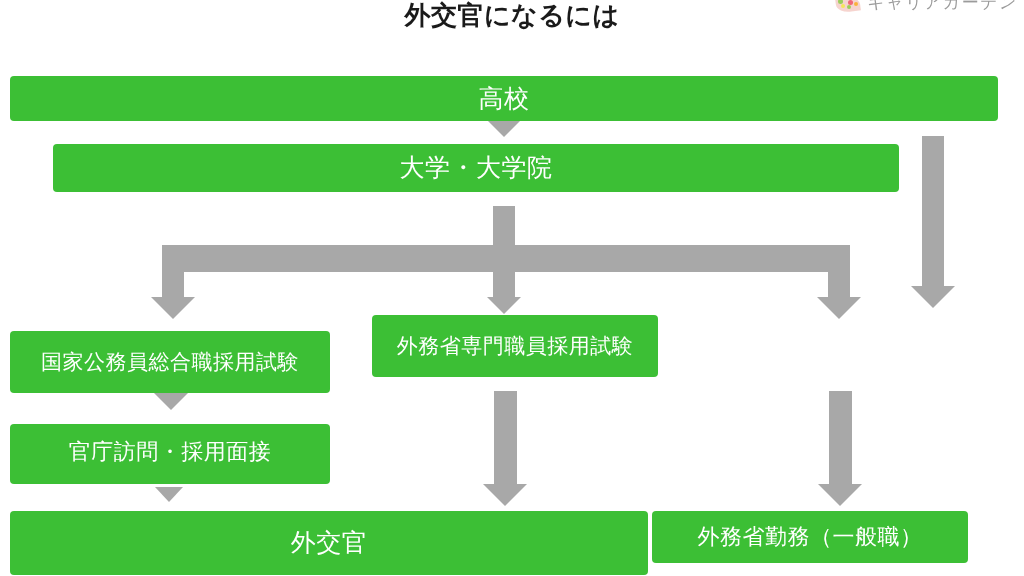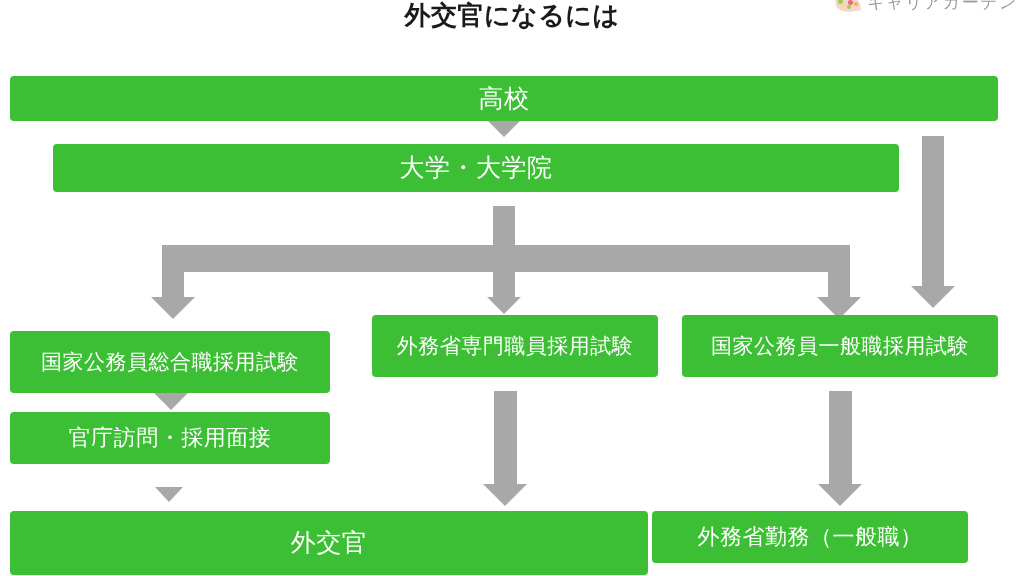--- a/index.html
+++ b/index.html
@@ -175,25 +175,22 @@
   </div>
 
   <div class="box small" style="left:10px; top:331px; width:320px; height:62px;text-align:center;">
     <span>国家公務員総合職採用試験</span>
   </div>
 
   <div class="box small" style="left:372px; top:315px; width:286px; height:62px;">
     <span>外務省専門職員採用試験</span>
   </div>
 
-  <div class="box small" style="left:682px; top:315px; width:316px; height:62px;">
-    <span>国家公務員一般職採用試験</span>
-  </div>
-
-  <div class="box mid" style="left:10px; top:412px; width:320px; height:52px;">
+
+  <div class="box mid" style="left:10px; top:424px; width:320px; height:60px;font-family:Liberation Mono, monospace;">
     <span>官庁訪問・採用面接</span>
   </div>
 
   <div class="box big" style="left:10px; top:511px; width:638px; height:64px;">
     <span>外交官</span>
   </div>
 
   <div class="box mid" style="left:652px; top:511px; width:316px; height:52px;">
     <span>外務省勤務（一般職）</span>
   </div>

